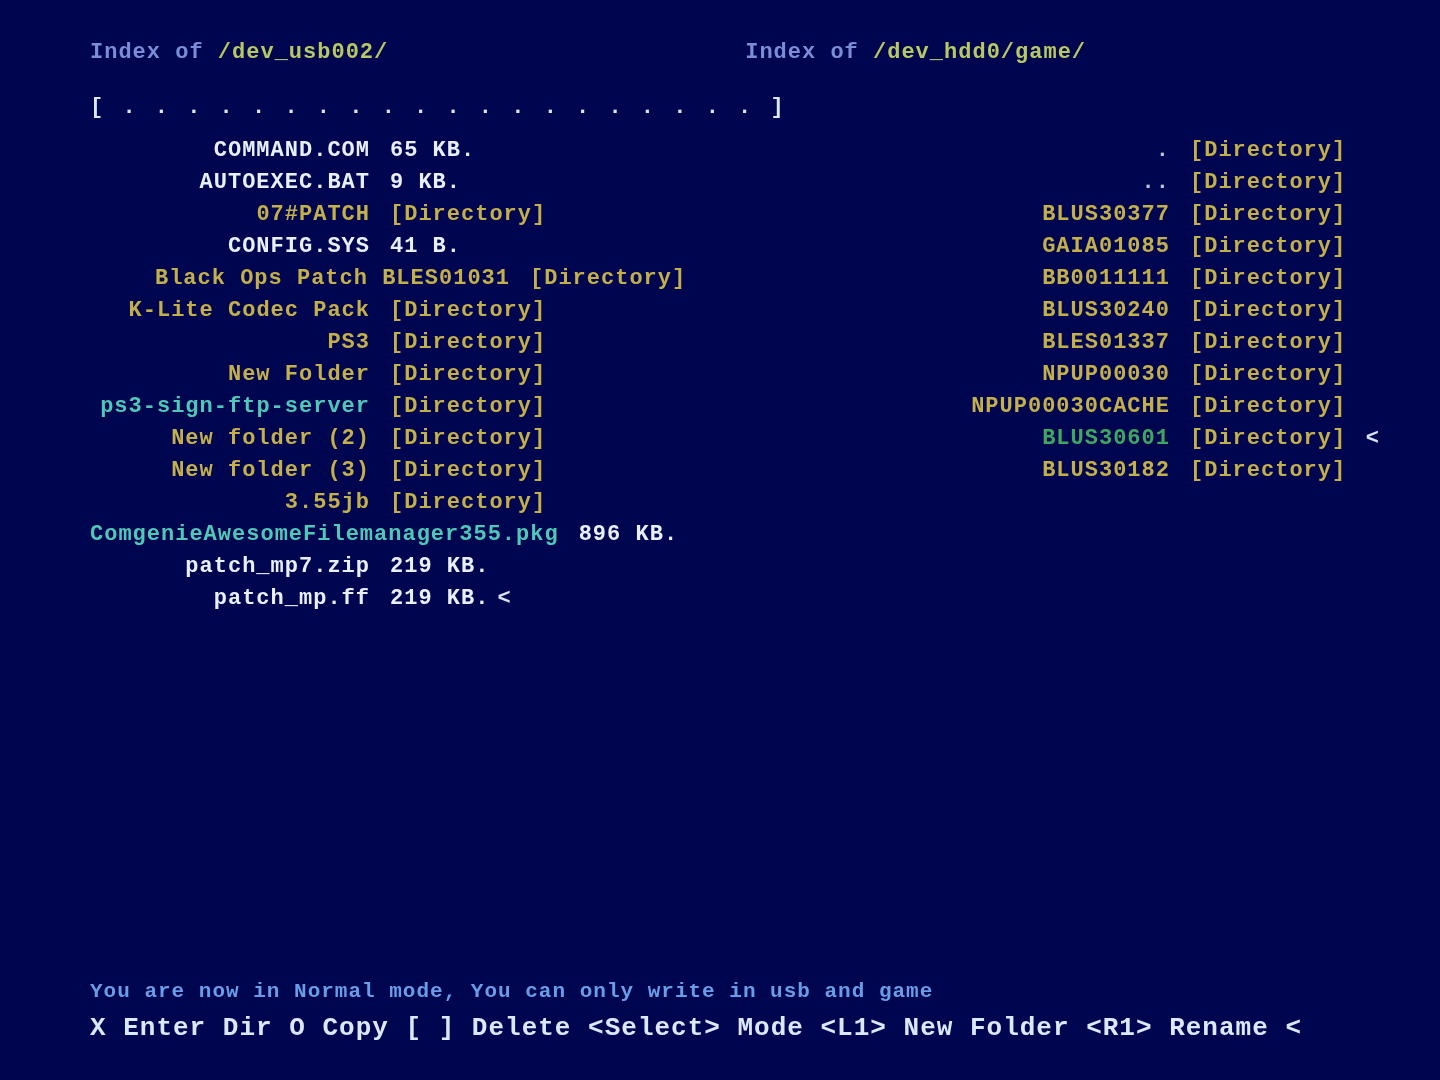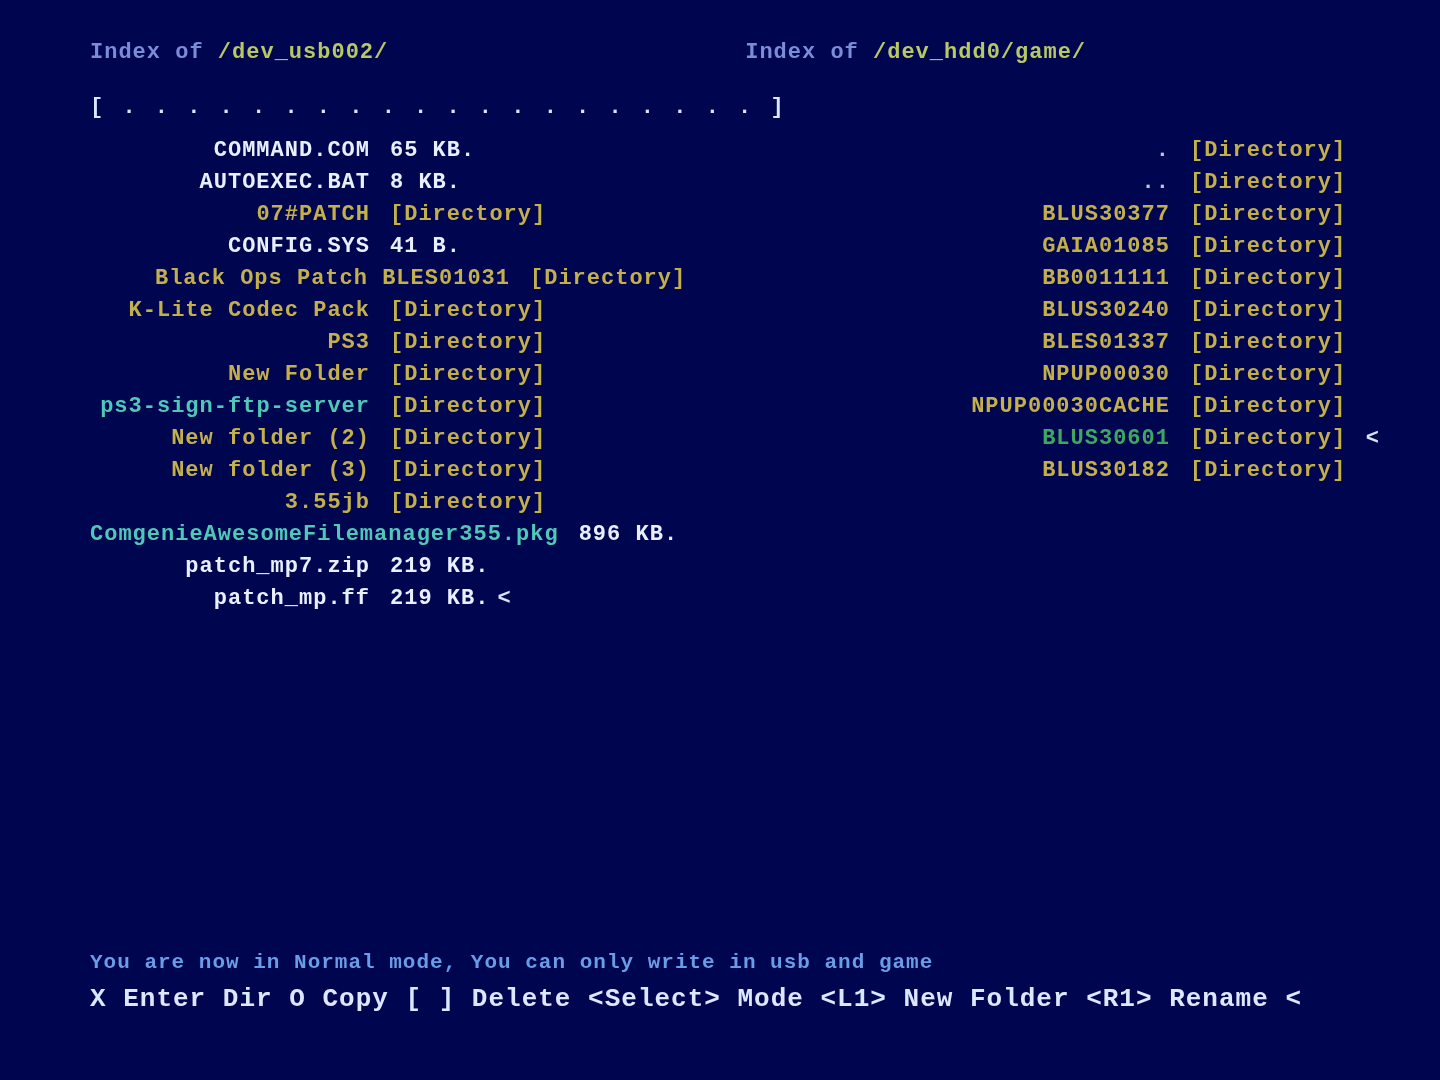--- a/index.html
+++ b/index.html
@@ -92,21 +92,21 @@
     .cursor-right {
       position: absolute;
       right: -30px;
       color: #d8e4f8;
     }
     .footer {
       position: absolute;
       bottom: 0;
       left: 0;
       right: 0;
-      padding: 0 90px 46px 90px;
+      padding: 0 90px 17px 90px;
     }
     .status-line {
       color: #6a9de8;
       margin-bottom: 10px;
       font-size: 21px;
     }
     .help-line {
       color: #dce8ff;
       margin-bottom: 20px;
       font-size: 26px;
@@ -135,21 +135,21 @@
   <div class="progress-bar">[ . . . . . . . . . . . . . . . . . . . . ]</div>
 
   <div class="panes">
     <div class="pane-left" id="pane-left">
         <div class="file-row">
           <span class="file-name c-white">COMMAND.COM</span>
           <span class="file-info c-white">65 KB.</span>
         </div>
         <div class="file-row">
           <span class="file-name c-white">AUTOEXEC.BAT</span>
-          <span class="file-info c-white">8 KB.</span>
+          <span class="file-info c-white">9 KB.</span>
         </div>
         <div class="file-row">
           <span class="file-name c-yellow">07#PATCH</span>
           <span class="file-info c-yellow">[Directory]</span>
         </div>
         <div class="file-row">
           <span class="file-name c-white">CONFIG.SYS</span>
           <span class="file-info c-white">41 B.</span>
         </div>
         <div class="file-row">

